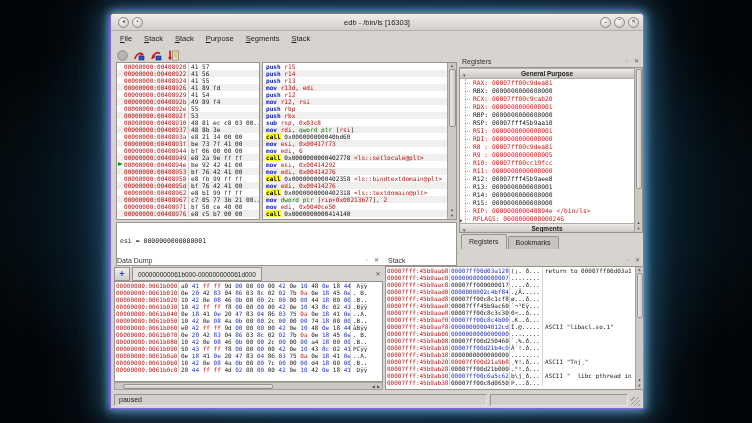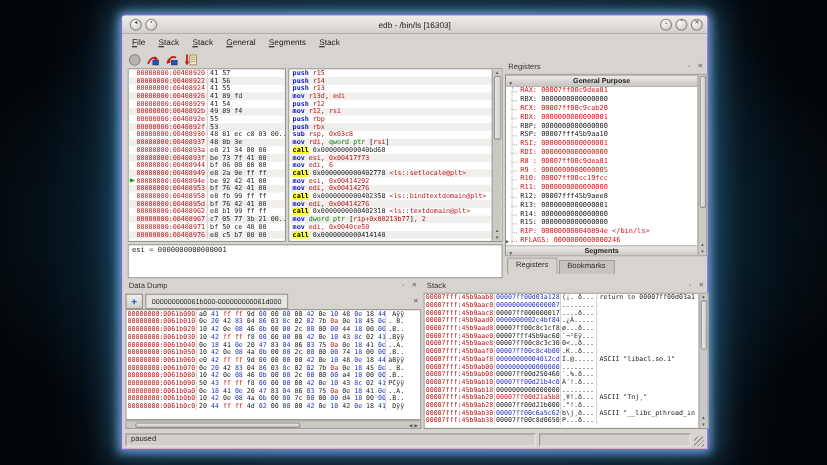--- a/index.html
+++ b/index.html
@@ -38,21 +38,21 @@
 .tk-r{color:#b81414;}
 .tk-g{color:#0a7a0a;}
 .tk-k{color:#161616;}
 .tk-y{background:#ffff28;color:#000;font-weight:bold;}
 .tk-s{color:#b81414;}
 
 .vscroll{position:absolute;right:0;top:0;bottom:0;width:9px;background:#ccc9c5;border-left:1px solid #a5a29e;display:flex;flex-direction:column;align-items:center;font-size:4px;color:#55524e;}
 .vthumb{width:7px;background:linear-gradient(90deg,#eae8e5,#cfccc8);border:1px solid #96938f;border-radius:2px;flex:none;}
 .sarrow{line-height:6px;height:6px;}
 
-#info{position:absolute;left:5px;top:208px;width:341px;height:31px;background:#fff;border:1px solid #96938f;font-family:"DejaVu Sans Mono",monospace;font-size:6.5px;padding:0 3px;color:#222;}
+#info{position:absolute;left:5px;top:208px;width:341px;height:44px;background:#fff;border:1px solid #96938f;font-family:"DejaVu Sans Mono",monospace;font-size:6.5px;padding:14px 3px;color:#222;}
 
 .dockhead{height:12px;display:flex;align-items:center;font-size:7px;color:#333;padding:0 3px;}
 .dock-btns{margin-left:auto;display:flex;gap:3px;font-size:6px;color:#5c5a57;}
 .dbtn{width:7px;height:7px;line-height:7px;text-align:center;}
 
 #regdock{position:absolute;left:348px;top:41px;width:184px;height:196px;}
 #regbody{position:absolute;left:0;top:12px;right:0;height:166px;background:#fff;border:1px solid #96938f;overflow:hidden;}
 .sechdr{height:11px;background:linear-gradient(#eceae8,#c8c5c1);border-bottom:1px solid #b0ada9;border-top:1px solid #b0ada9;font-size:6.5px;font-weight:bold;color:#222;text-align:center;line-height:10px;position:relative;margin-right:8px;}
 .secchev{position:absolute;left:2px;top:2px;font-size:4.5px;color:#555;font-weight:normal;}
 .regrows{position:relative;}
@@ -112,21 +112,21 @@
       <div class="cbtn">⌄</div>
       <div class="cbtn">⌃</div>
       <div class="cbtn">✕</div>
     </div>
   </div>
 
   <div class="menubar" id="menubar">
       <div class="mitem">File</div>
       <div class="mitem">Stack</div>
       <div class="mitem">Stack</div>
-      <div class="mitem">General</div>
+      <div class="mitem">Purpose</div>
       <div class="mitem">Segments</div>
       <div class="mitem">Stack</div>
     </div>
 
   <div class="toolbar">
     <div class="ticon">
       <svg width="13" height="13">
           <circle cx="6.5" cy="6.5" r="4.8" fill="#b8b5b1" stroke="#8a8783"></circle>
         </svg>
     </div>

